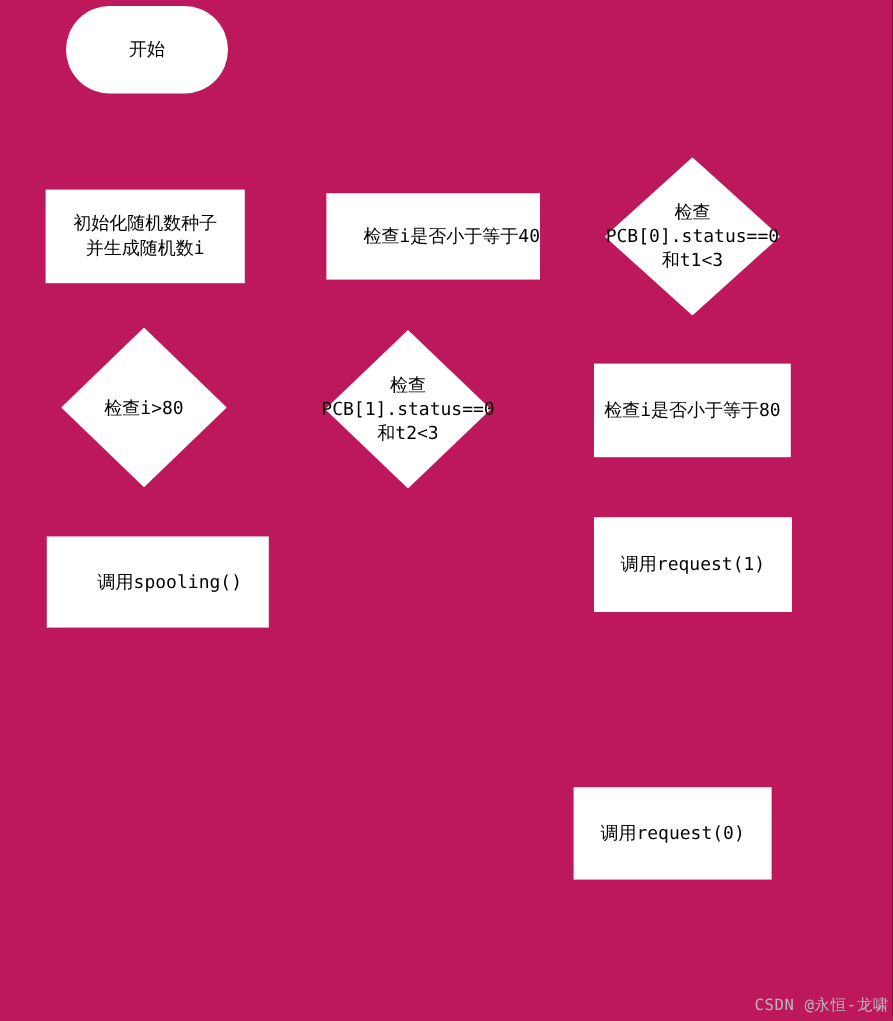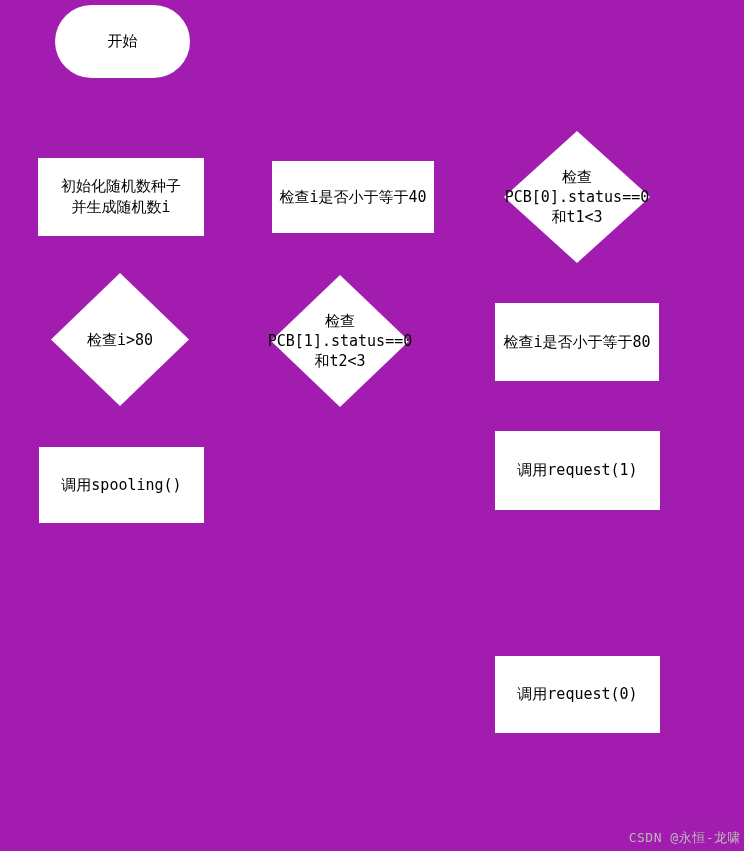--- a/index.html
+++ b/index.html
@@ -4,21 +4,21 @@
 <style>
   html,body{margin:0;padding:0;}
   body{
     background:#000;
     font-family:"DejaVu Sans Mono", monospace;
   }
   .canvas{
     position:relative;
     width:744px;
     height:851px;
-    background:#a21caf;
+    background:#be185d;
     overflow:hidden;
   }
   .node{
     position:absolute;
     display:flex;
     align-items:center;
     justify-content:center;
   }
   .process{
     background:#fff;
@@ -67,21 +67,21 @@
 
   <div class="node terminator" style="left:55px; top:5px; width:135px; height:73px;">
     <div class="node-label">开始</div>
   </div>
 
   <div class="node process" style="left:38px; top:158px; width:166px; height:78px;justify-content:center;">
     <div class="node-label">初始化随机数种子
 并生成随机数i</div>
   </div>
 
-  <div class="node process" style="left:272px; top:161px; width:162px; height:72px;">
+  <div class="node process" style="left:272px; top:161px; width:178px; height:72px;justify-content:flex-end;">
     <div class="node-label">检查i是否小于等于40</div>
   </div>
 
   <div class="node decision" style="left:504px; top:131px; width:146px; height:132px;">
     <div class="diamond-shape"></div>
     <div class="node-label">检查
 PCB[0].status==0
 和t1&lt;3</div>
   </div>
 
@@ -94,30 +94,30 @@
     <div class="diamond-shape"></div>
     <div class="node-label">检查
 PCB[1].status==0
 和t2&lt;3</div>
   </div>
 
   <div class="node process" style="left:495px; top:303px; width:164px; height:78px;">
     <div class="node-label">检查i是否小于等于80</div>
   </div>
 
-  <div class="node process" style="left:39px; top:447px; width:165px; height:76px;">
+  <div class="node process" style="left:39px; top:447px; width:165px; height:76px;padding-left:20px;">
     <div class="node-label">调用spooling()</div>
   </div>
 
   <div class="node process" style="left:495px; top:431px; width:165px; height:79px;">
     <div class="node-label">调用request(1)</div>
   </div>
 
 
 
 
-  <div class="node process" style="left:495px; top:656px; width:165px; height:77px;align-items:center;">
+  <div class="node process" style="left:478px; top:656px; width:165px; height:77px;align-items:center;">
     <div class="node-label">调用request(0)</div>
   </div>
 
   <div class="watermark">CSDN @永恒-龙啸</div>
 
 </div>
 
 </body></html>

